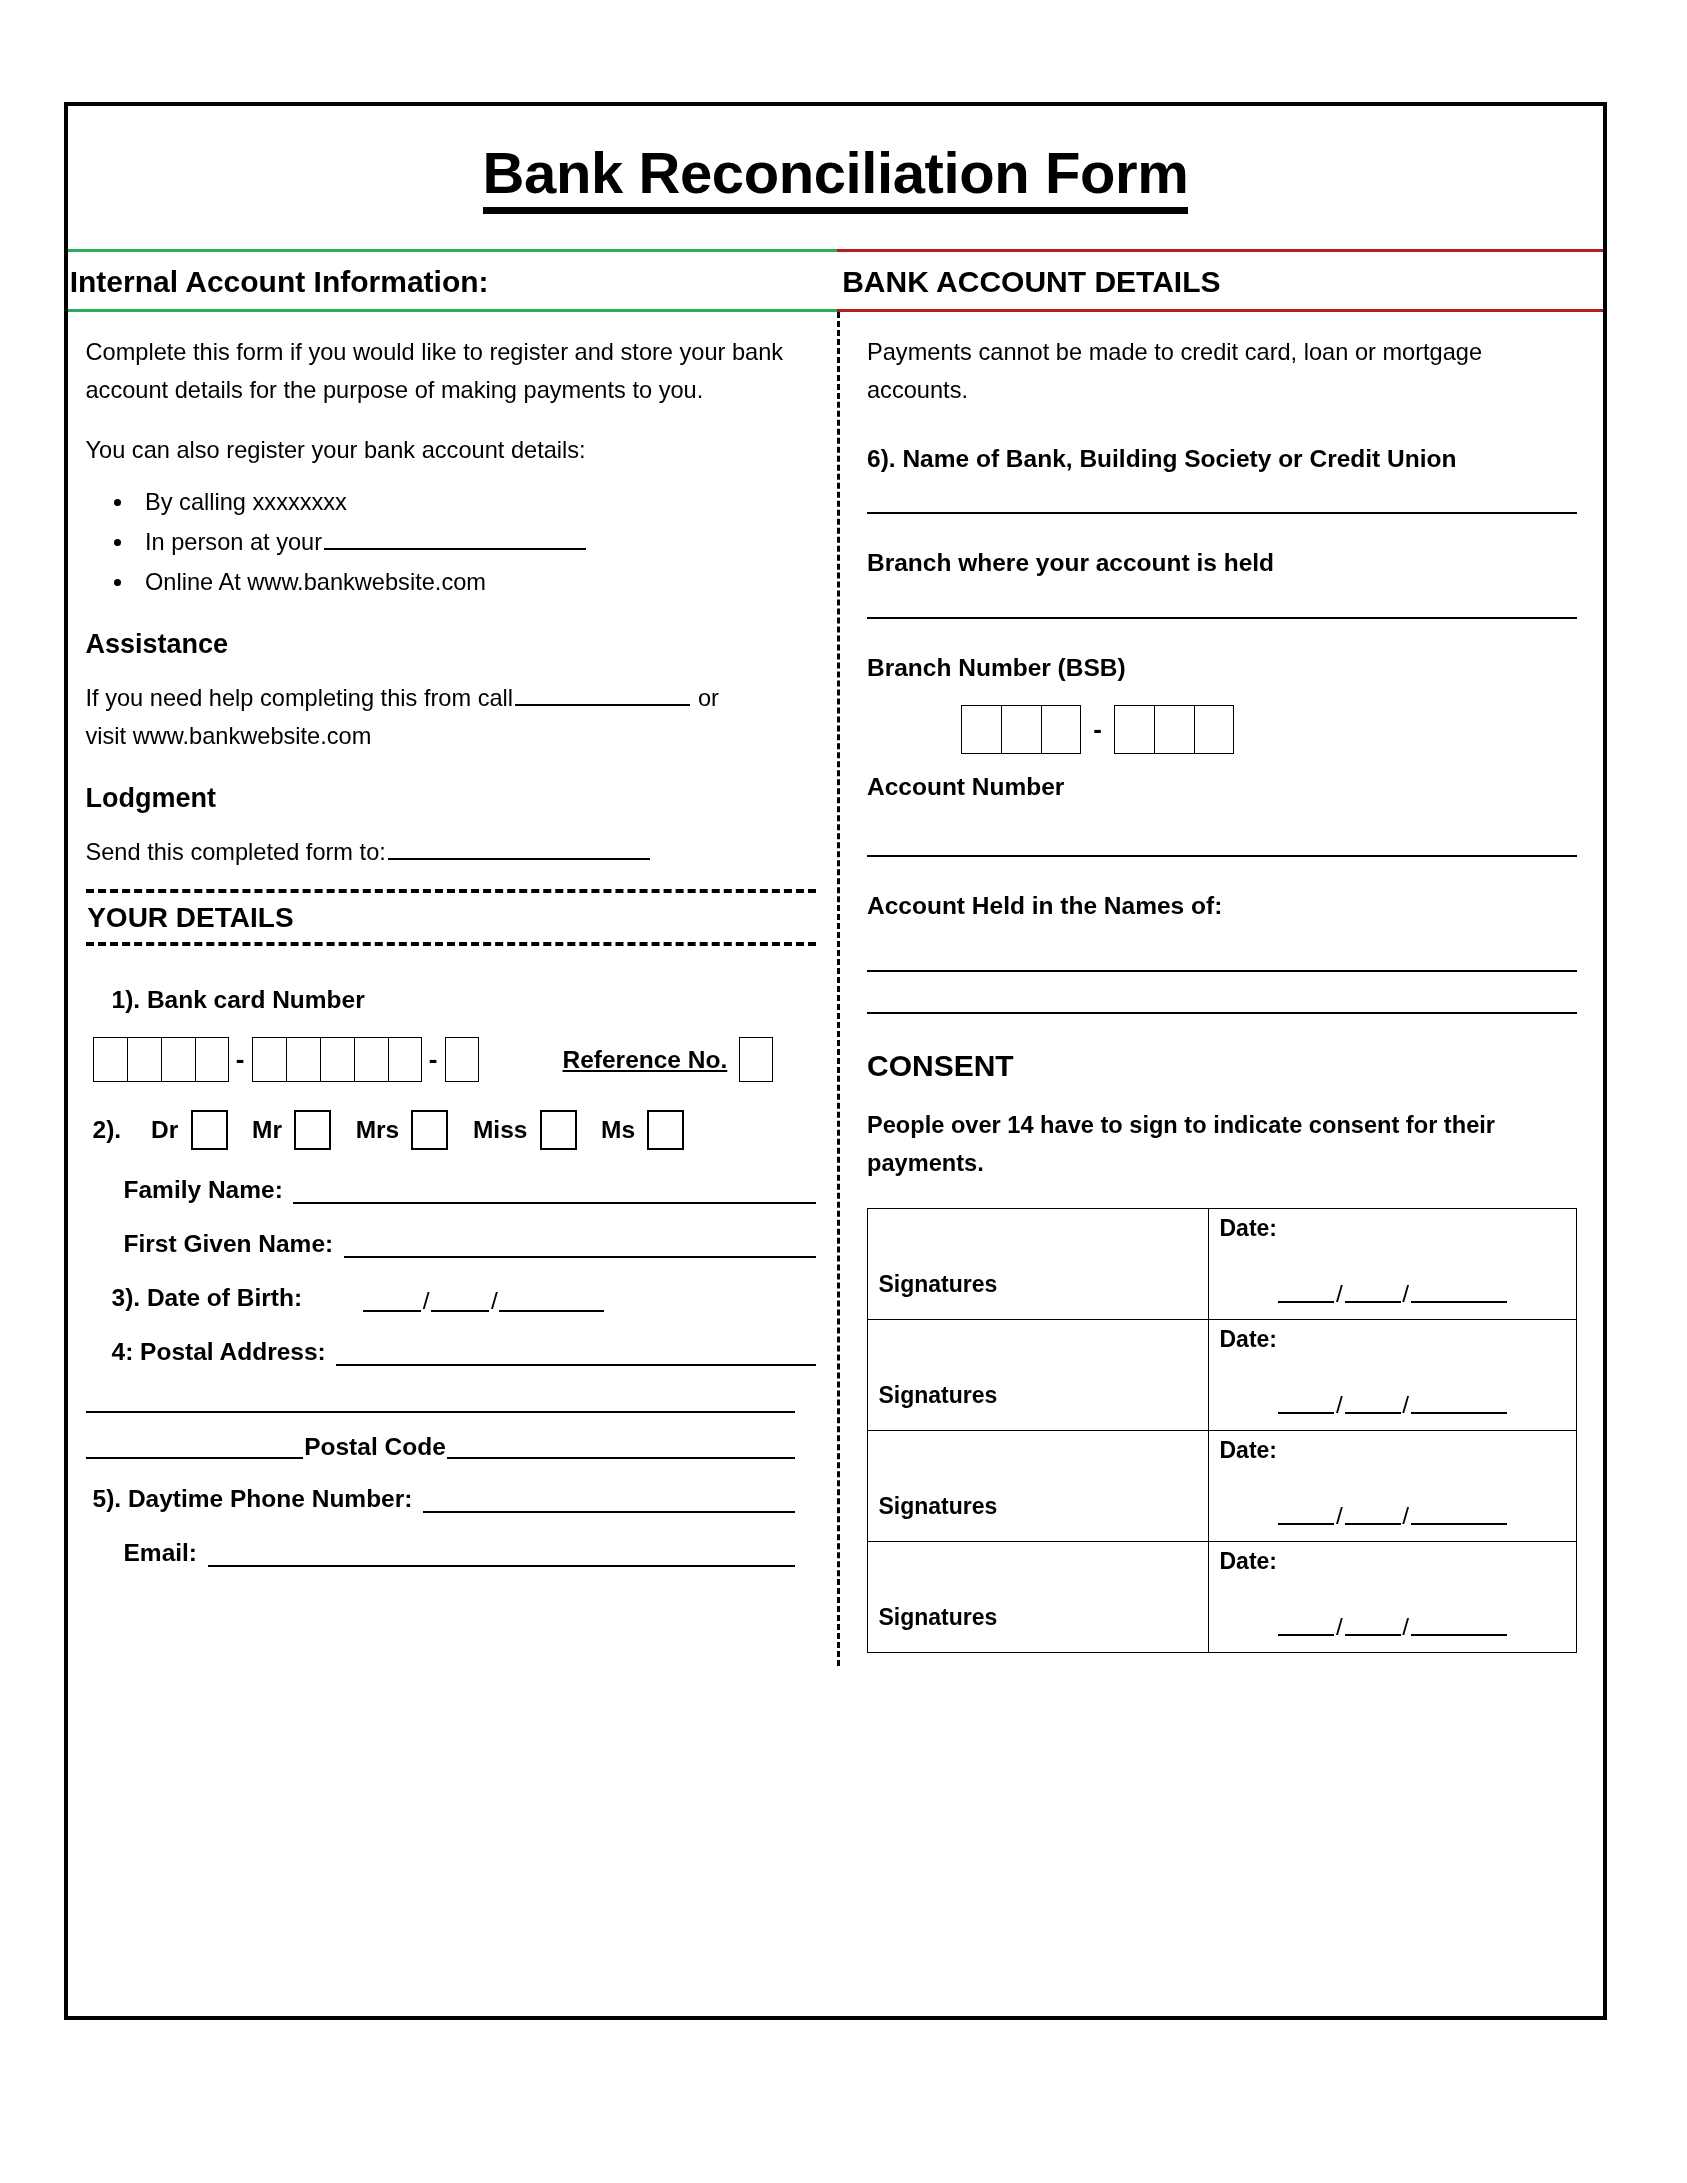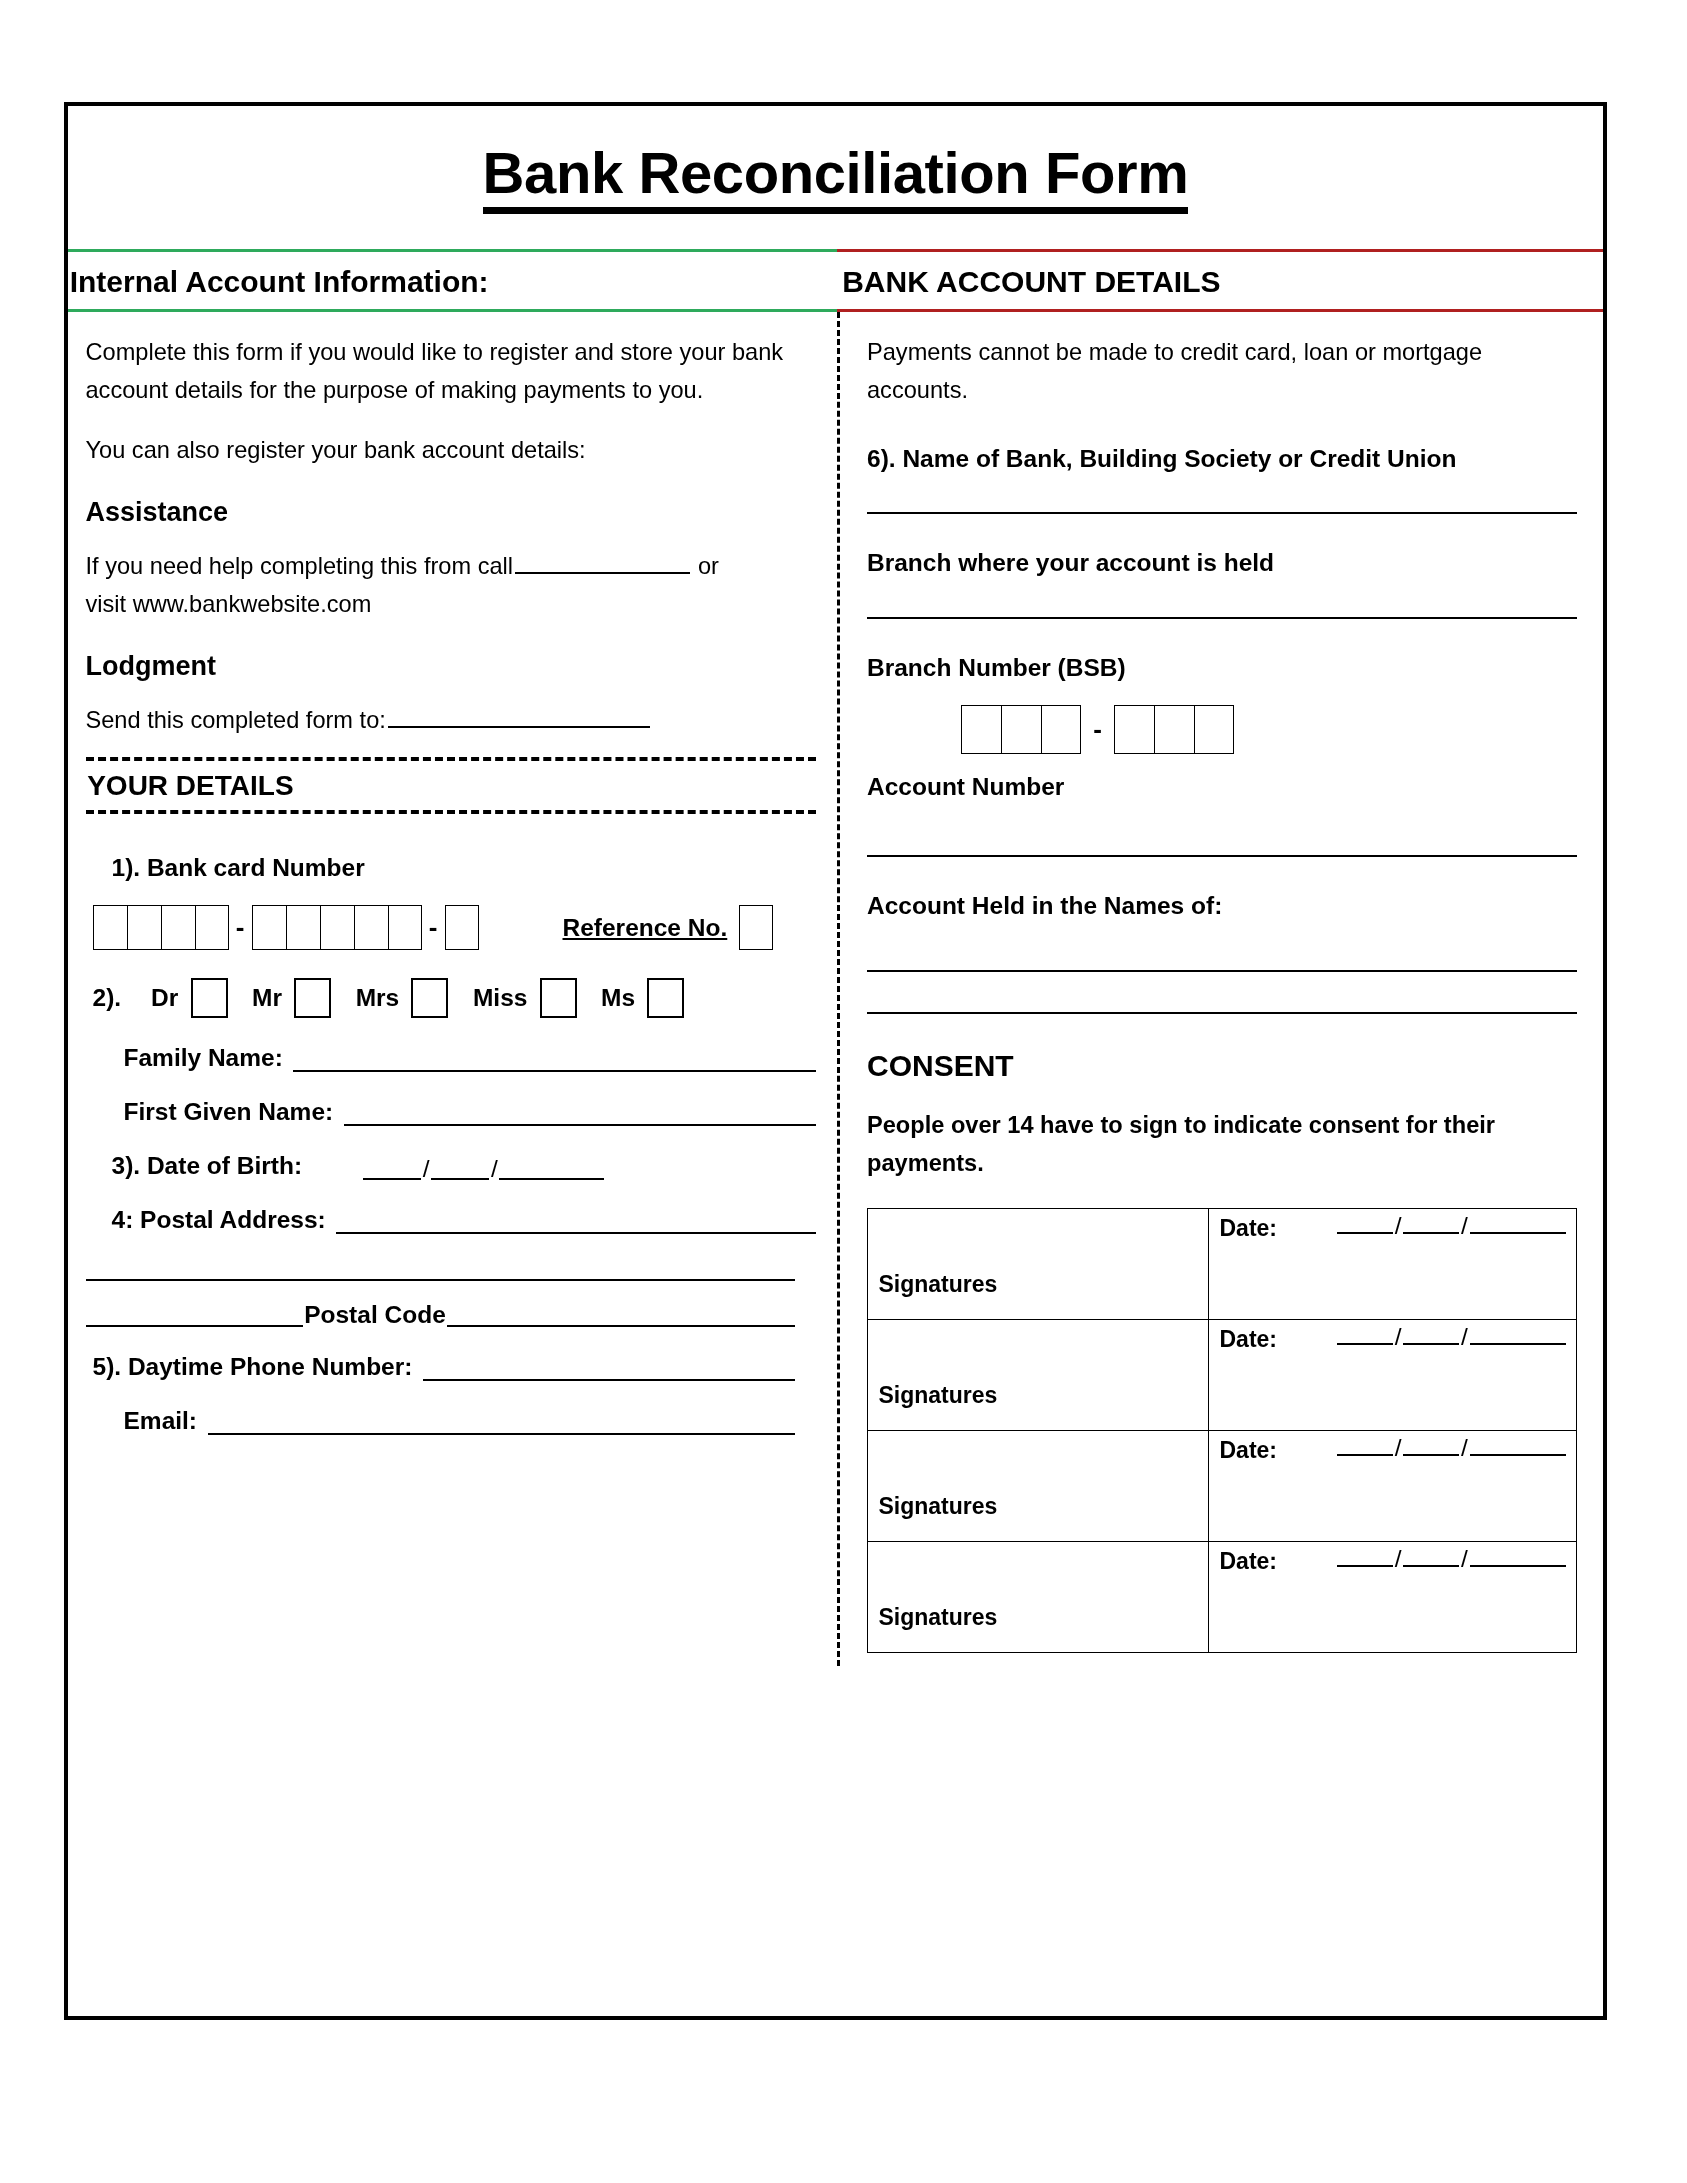--- a/index.html
+++ b/index.html
@@ -304,20 +304,21 @@
     left: 10.5px;
     bottom: 21px;
     font-size: 23px;
     font-weight: bold;
   }
   .date-cell {
     flex: 1;
     box-sizing: border-box;
     padding: 5.2px 10.5px 8.7px 10.5px;
     display: flex;
+    flex-direction: column;
     justify-content: space-between;
   }
   .date-cell .date-label {
     font-size: 23px;
     font-weight: bold;
   }
   .date-cell .date-line {
     display: flex;
     justify-content: center;
     padding-bottom: 5.2px;
@@ -348,20 +349,31 @@
 
   <div class="columns" style="margin-top:0;">
     <div class="v-divider"></div>
 
     <div class="col-left">
 
       <div class="body-text">Complete this form if you would like to register and store your bank account details for the purpose of making payments to you.</div>
 
       <div class="body-text">You can also register your bank account details:</div>
 
+      <ul class="bullets">
+        <li>
+          <span>By calling xxxxxxxx</span>
+        </li>
+        <li>
+          <span>In person at your</span><span class="fill" style="width:262px;"></span>
+        </li>
+        <li>
+          <span>Online At www.bankwebsite.com</span>
+        </li>
+      </ul>
 
       <div class="sub-head">Assistance</div>
 
       <div class="body-text tight">
         <span>If you need help completing this from call</span><span class="fill" style="width:175px;"></span>
         <span>or</span><br>
         <span>visit www.bankwebsite.com</span>
       </div>
 
       <div class="sub-head">Lodgment</div>

